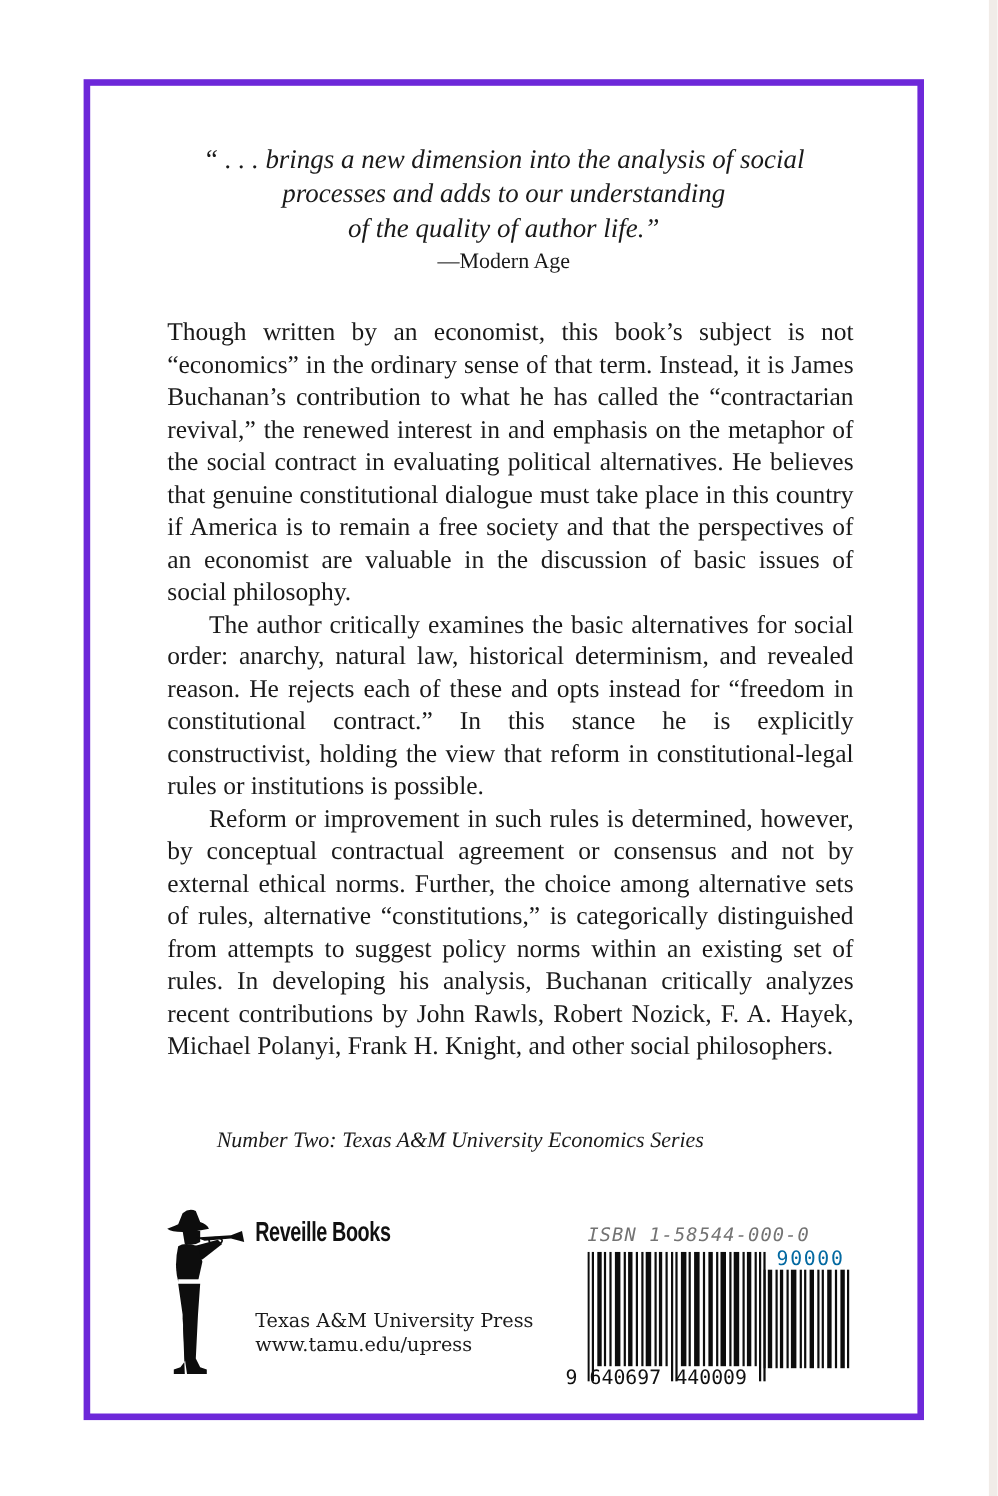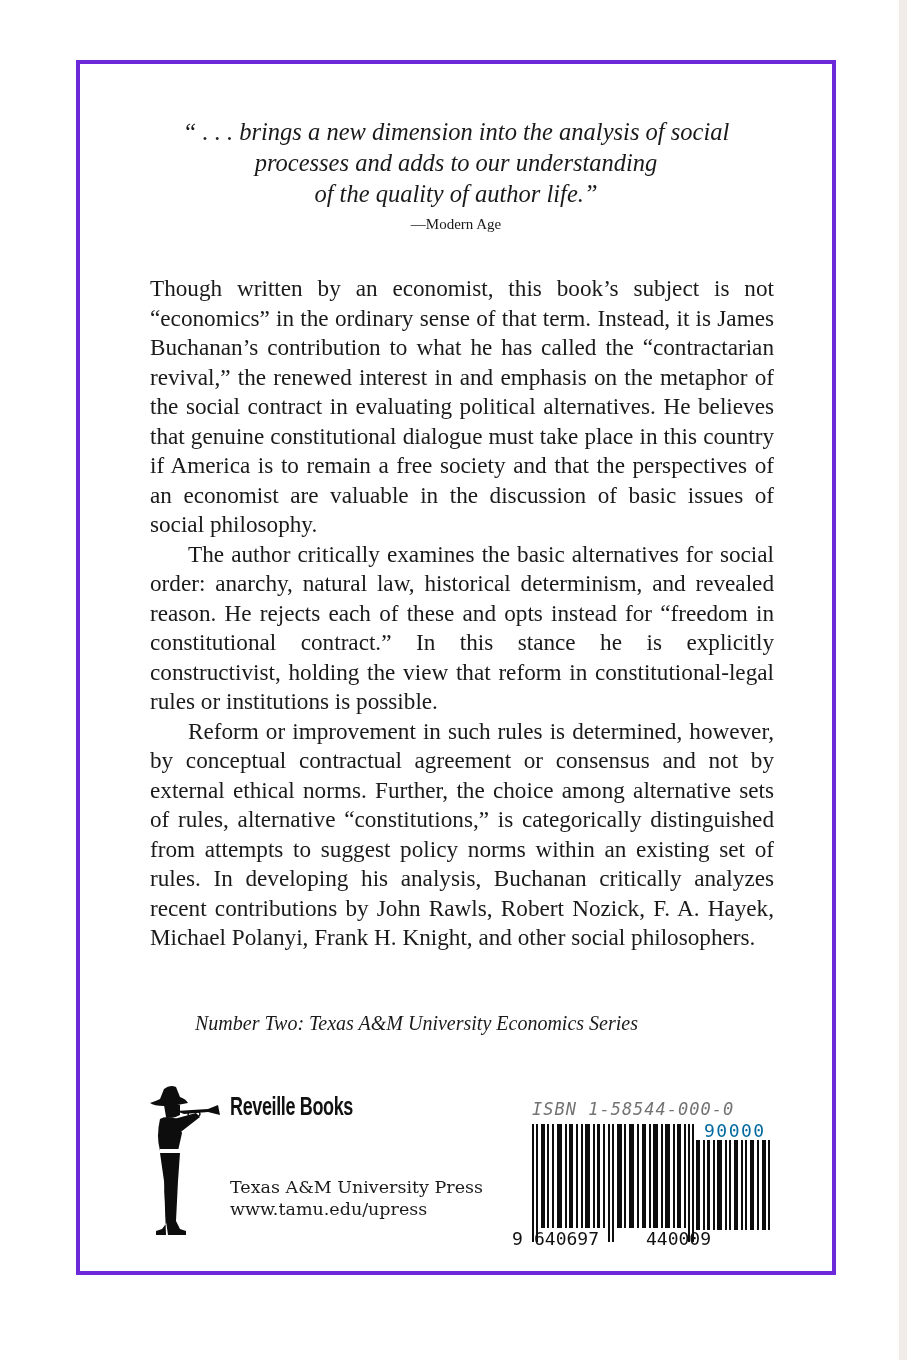--- a/index.html
+++ b/index.html
@@ -19,42 +19,42 @@
       position: absolute;
       top: 0;
       right: 0;
       width: 8px;
       height: 1360px;
       background: #f1ece8;
     }
     .frame {
       position: absolute;
       left: 76px;
-      top: 60px;
+      top: 72px;
       width: 752px;
       height: 1207px;
-      border: 4px solid #6d28d9;
+      border: 6px solid #6d28d9;
       box-sizing: content-box;
     }
     .quote-block {
       position: absolute;
       left: 70px;
       top: 52px;
       width: 612px;
       text-align: center;
       font-family: "Liberation Serif", "DejaVu Serif", serif;
       font-size: 24.5px;
       line-height: 31px;
     }
     .quote-text {
       font-style: italic;
     }
     .quote-attr {
       font-style: normal;
-      font-size: 15px;
+      font-size: 20px;
     }
     .body-text {
       position: absolute;
       left: 70px;
       top: 210px;
       width: 624px;
       font-family: "Liberation Serif", "DejaVu Serif", serif;
       font-size: 23.2px;
       line-height: 29.5px;
       text-align: justify;
@@ -148,21 +148,21 @@
       font-family: "DejaVu Sans Mono", "Liberation Mono", monospace;
       font-size: 18px;
       color: #111;
       white-space: nowrap;
     }
     .ean-digits span {
       display: inline-block;
     }
     .ean-digits .d0 { width: 22px; }
     .ean-digits .d1 { width: 78px; }
-    .ean-digits .d2 { width: 84px; padding-left: 34px; }
+    .ean-digits .d2 { width: 84px; }
   </style>
 </head>
 <body>
 
 <div class="edge-strip"></div>
 
 <div class="frame">
 
   <div class="quote-block">
     <div class="quote-text">“ . . . brings a new dimension into the analysis of social</div>

